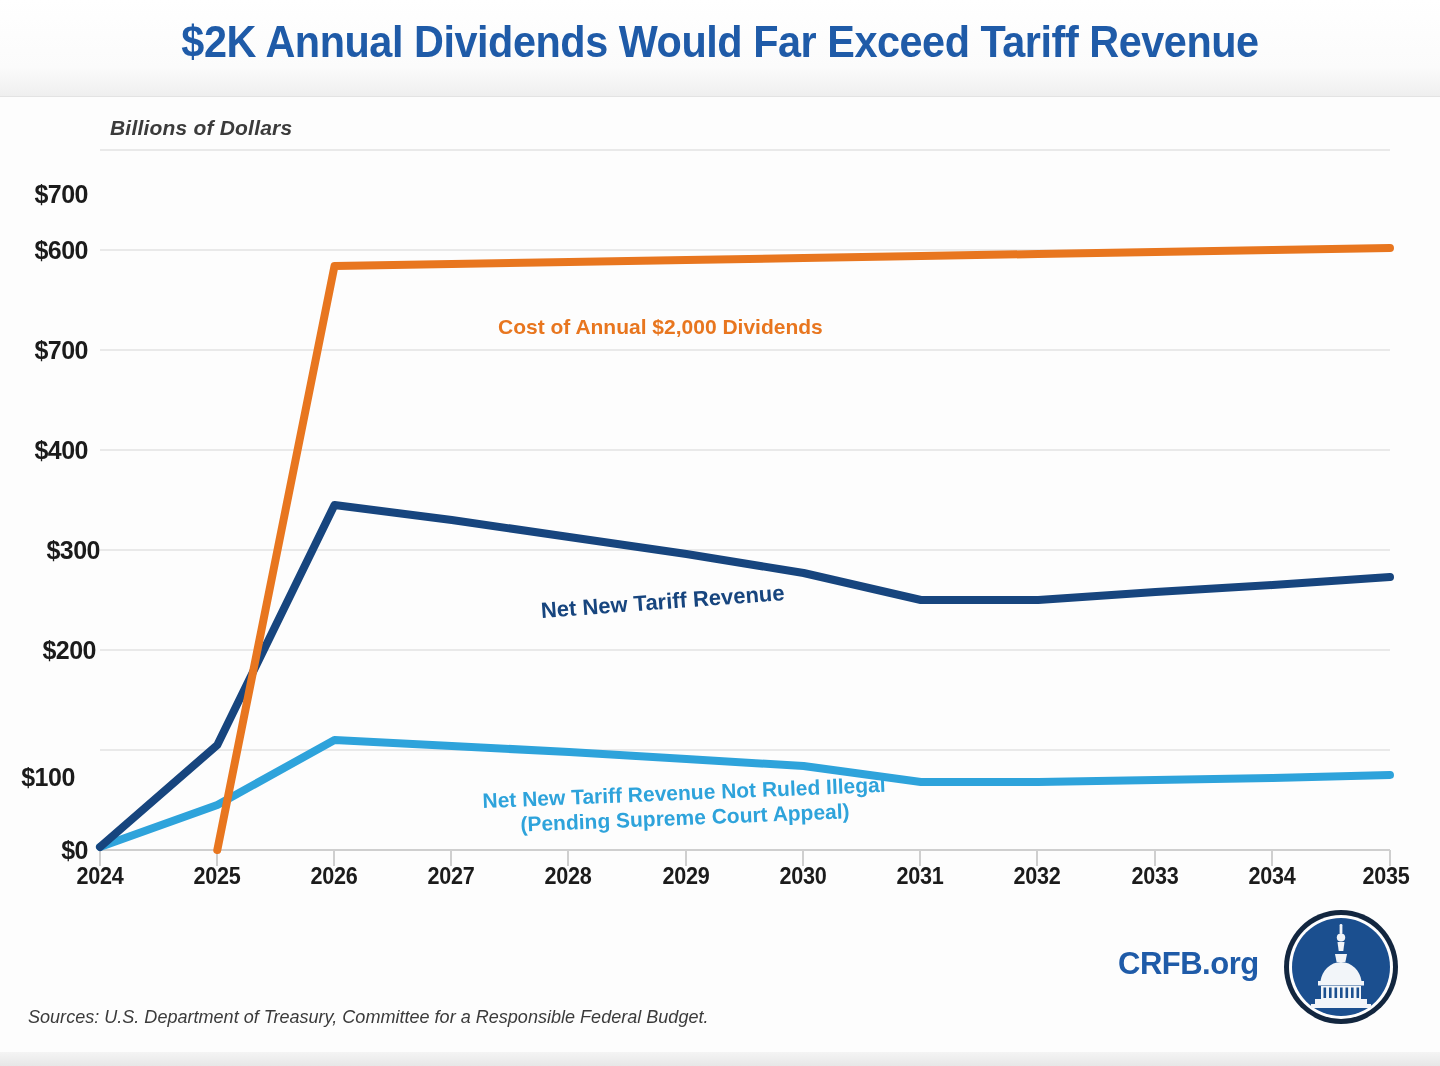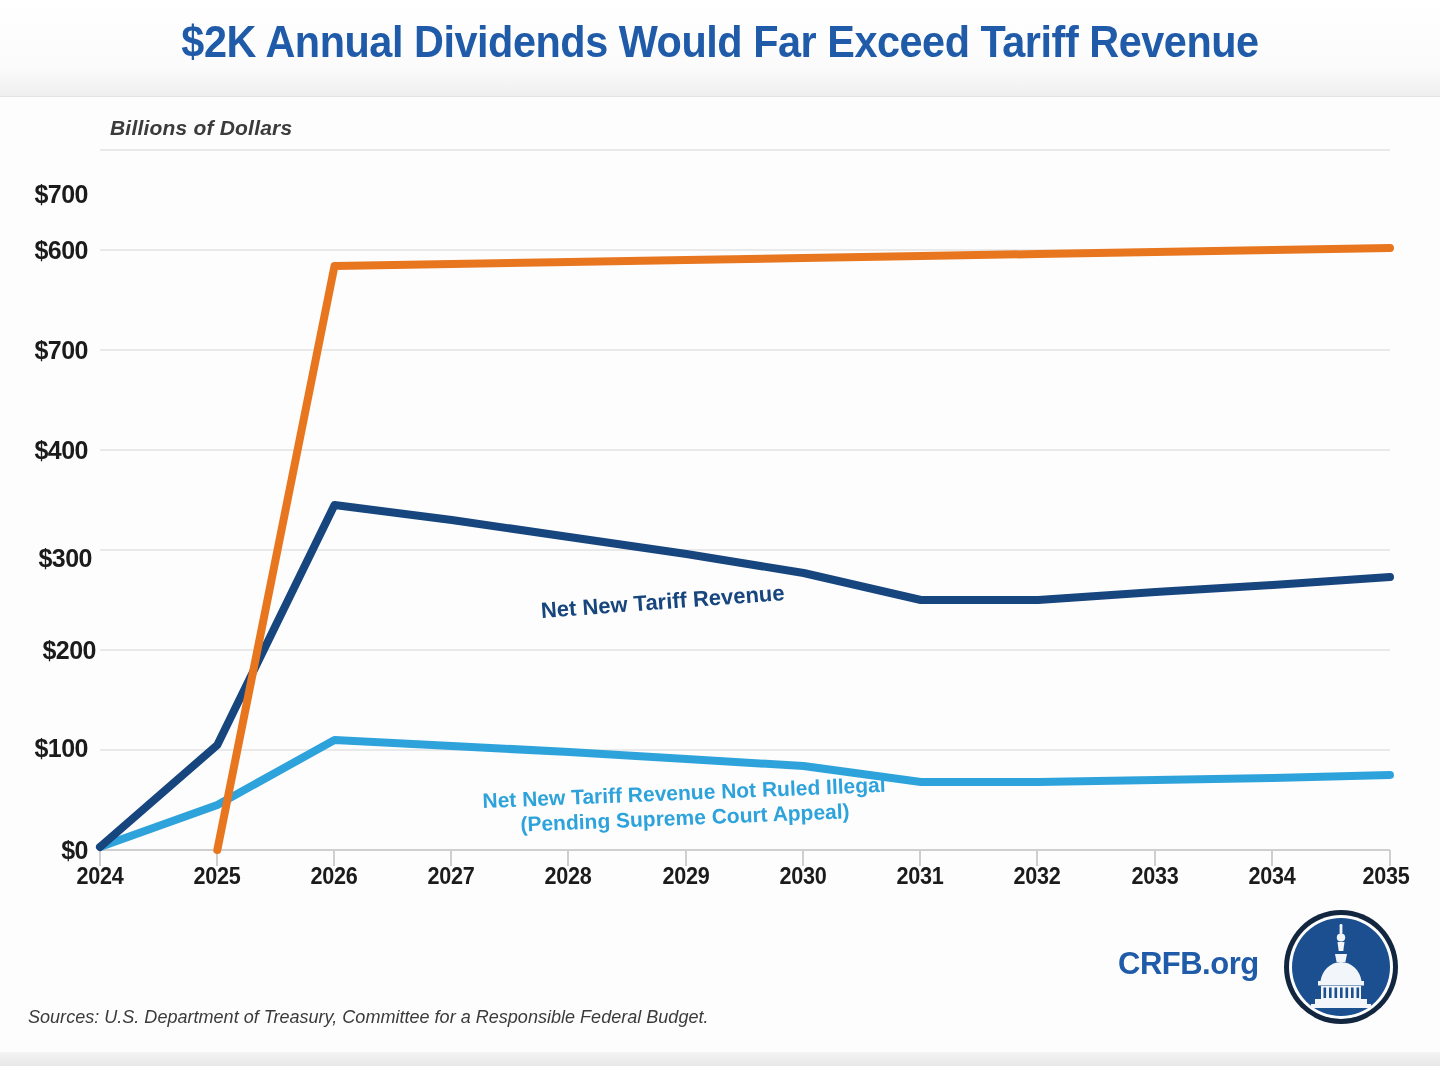--- a/index.html
+++ b/index.html
@@ -99,23 +99,23 @@
   <div class="chart-title">$2K Annual Dividends Would Far Exceed Tariff Revenue</div>
 
   <div class="plot-wrap">
 
     <div class="axis-unit">Billions of Dollars</div>
 
     <div class="ylabel" style="left:8px;top:54px;margin-top:44px;">$700</div>
     <div class="ylabel" style="left:8px;top:154px;text-align:right;">$600</div>
     <div class="ylabel" style="left:8px;top:254px;">$700</div>
     <div class="ylabel" style="left:8px;top:354px;">$400</div>
-    <div class="ylabel" style="left:12px;top:454px;margin-top:8px;">$300</div>
+    <div class="ylabel" style="left:20px;top:454px;">$300</div>
     <div class="ylabel" style="left:16px;top:554px;">$200</div>
-    <div class="ylabel" style="left:8px;top:652px;">$100</div>
+    <div class="ylabel" style="left:8px;top:681px;text-align:center;">$100</div>
     <div class="ylabel" style="left:8px;top:754px;">$0</div>
 
     <svg class="chart" viewBox="0 0 1440 800" preserveAspectRatio="none">
       <g>
         <line x1="100" y1="54" x2="1390" y2="54" stroke="#e2e2e2" stroke-width="1.6"></line>
         <line x1="100" y1="154" x2="1390" y2="154" stroke="#e2e2e2" stroke-width="1.6"></line>
         <line x1="100" y1="254" x2="1390" y2="254" stroke="#e2e2e2" stroke-width="1.6"></line>
         <line x1="100" y1="354" x2="1390" y2="354" stroke="#e2e2e2" stroke-width="1.6"></line>
         <line x1="100" y1="454" x2="1390" y2="454" stroke="#e2e2e2" stroke-width="1.6"></line>
         <line x1="100" y1="554" x2="1390" y2="554" stroke="#e2e2e2" stroke-width="1.6"></line>
@@ -154,20 +154,21 @@
     <div class="xlabel" style="left:451px;">2027</div>
     <div class="xlabel" style="left:568px;">2028</div>
     <div class="xlabel" style="left:686px;">2029</div>
     <div class="xlabel" style="left:803px;">2030</div>
     <div class="xlabel" style="left:920px;">2031</div>
     <div class="xlabel" style="left:1037px;">2032</div>
     <div class="xlabel" style="left:1155px;">2033</div>
     <div class="xlabel" style="left:1272px;">2034</div>
     <div class="xlabel" style="left:1386px;">2035</div>
 
+    <div class="series-label" id="lbl-orange">Cost of Annual $2,000 Dividends</div>
 
     <div class="series-label" id="lbl-navy">Net New Tariff Revenue</div>
 
     <div class="series-label" id="lbl-lightblue">
       <div>Net New Tariff Revenue Not Ruled Illegal</div>
       <div>(Pending Supreme Court Appeal)</div>
     </div>
   </div>
 
   <div class="sources">Sources: U.S. Department of Treasury, Committee for a Responsible Federal Budget.</div>

